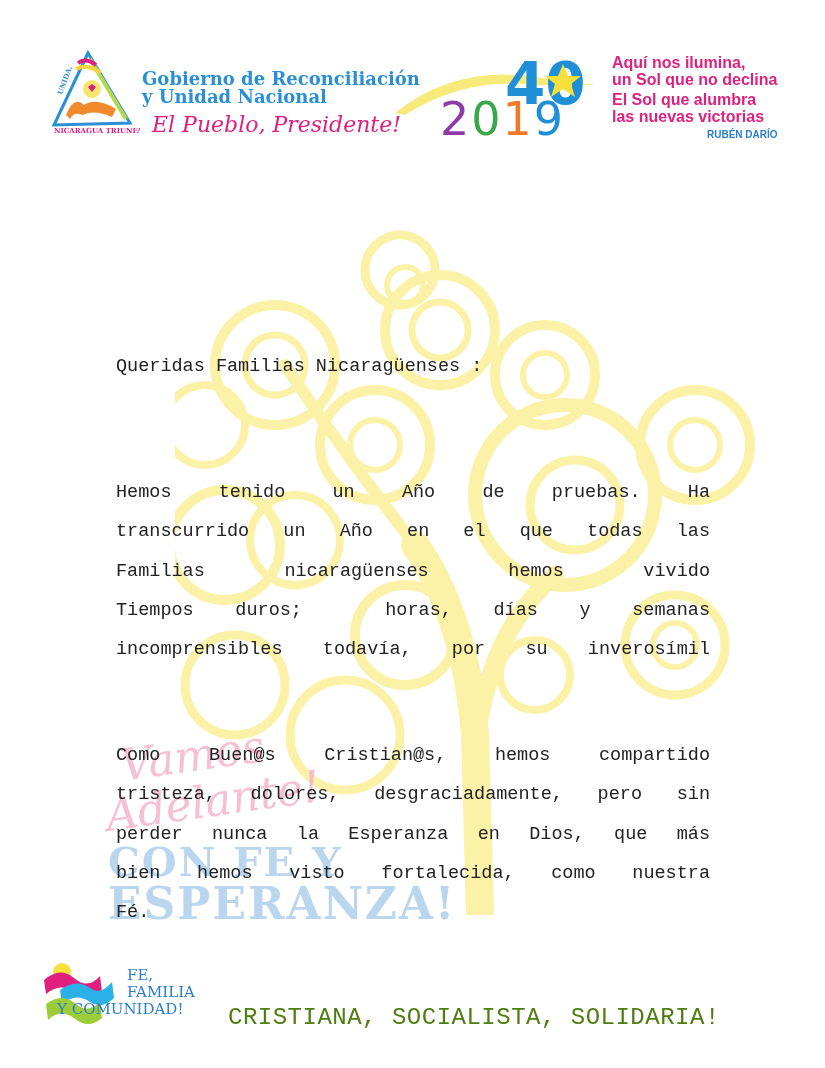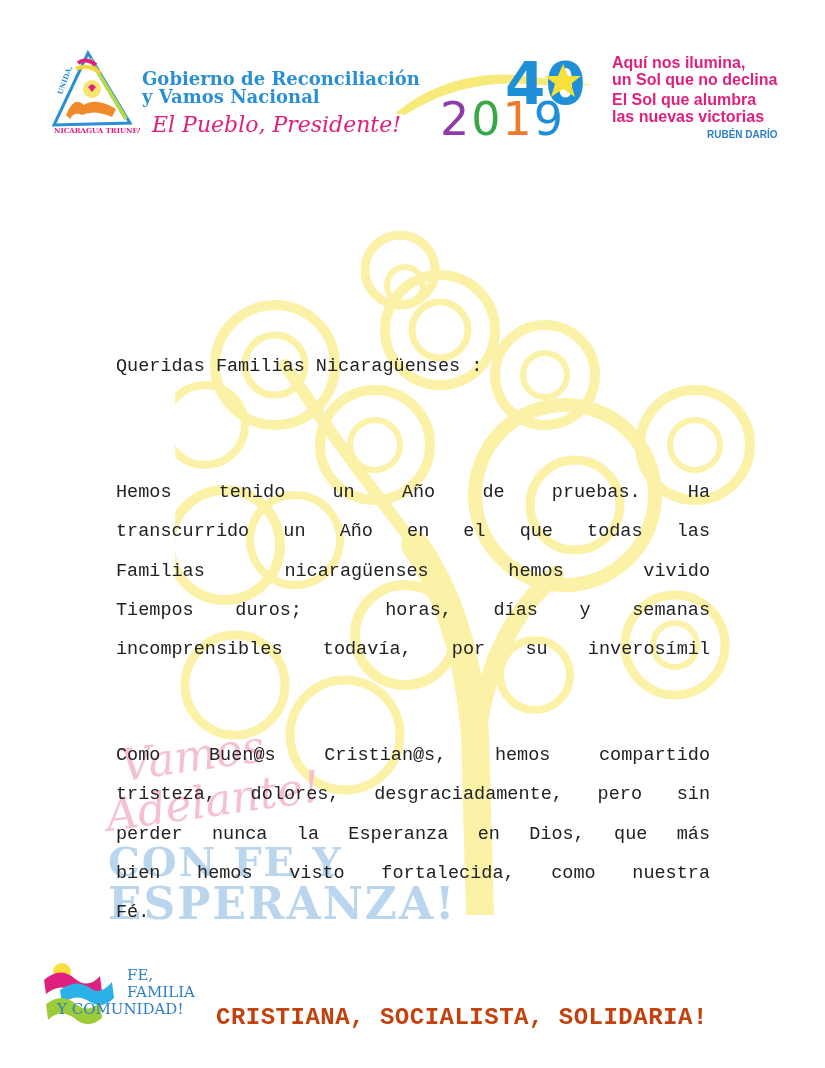--- a/index.html
+++ b/index.html
@@ -24,41 +24,41 @@
   
   .salutation{left:116px;top:356px;font-size:18.5px;color:#222;}
   .para{left:116px;width:594px;font-size:18.5px;color:#222;line-height:39.3px;text-align:justify;}
   .para span{display:block;}
   .para .last{text-align:left;}
   .p1{top:473px;}
   .p2{top:736px;}
   
   .ffc-logo{left:40px;top:960px;width:80px;height:75px;}
   .ffc-text{left:107px;top:967px;color:#2b7fc8;font-family:"DejaVu Serif",serif;font-size:15px;line-height:17px;text-align:right;}
-  .motto{left:216px;top:1004px;color:#c2410c;font-family:"Liberation Mono",monospace;font-weight:bold;font-size:24px;letter-spacing:0.5px;}
+  .motto{left:228px;top:1004px;color:#4d7c0f;font-family:"Liberation Mono",monospace;font-weight:normal;font-size:24px;letter-spacing:0.5px;}
 </style>
 </head>
 <body>
 
 <div class="abs logo-tri">
   <svg width="100" height="95" viewBox="0 0 100 95">
     <path d="M48 8 L90 78 L14 80 Z" fill="none" stroke="#2b8fd6" stroke-width="3"></path>
     <path d="M50 14 L86 74" stroke="#b6d84a" stroke-width="4" fill="none"></path>
     <path d="M38 18 Q46 12 56 20" stroke="#e0207f" stroke-width="4" fill="none"></path>
     <path d="M36 24 Q48 18 60 28" stroke="#f7d43a" stroke-width="4" fill="none"></path>
     <circle cx="52" cy="44" r="9" fill="#f7e66b"></circle>
     <path d="M48 42 l4 -3 l4 3 l-4 5 z" fill="#e0207f"></path>
     <path d="M26 70 Q34 50 44 60 Q56 52 76 64 L72 72 Q54 64 42 70 Q34 66 30 74 Z" fill="#f08a2a"></path>
     <text x="14" y="88" font-size="7" fill="#e0207f" font-family="DejaVu Serif, serif" font-weight="bold">NICARAGUA TRIUNFA!</text>
     <text x="22" y="50" font-size="7" fill="#2b8fd6" font-family="DejaVu Serif, serif" font-weight="bold" transform="rotate(-70 22 50)">UNIDA,</text>
   </svg>
 </div>
 <div class="abs gov-title">
   <div>Gobierno de Reconciliación</div>
-  <div>y Vamos Nacional</div>
+  <div>y Unidad Nacional</div>
 </div>
 <div class="abs pueblo">El Pueblo, Presidente!</div>
 
 <svg class="abs swoosh" viewBox="0 0 200 60">
   <path d="M0 58 Q60 10 140 22 L200 30 L140 30 Q70 22 10 60 Z" fill="#f7ea7a"></path>
 </svg>
 <div class="abs yr40">
   <svg width="90" height="60" viewBox="0 0 90 60">
     <text x="0" y="54" font-size="58" font-weight="bold" font-family="DejaVu Sans, sans-serif" fill="#1f8fd8">40</text>
     <polygon points="58,14 63,26 76,26 66,34 70,47 58,39 46,47 50,34 40,26 53,26" fill="#f7e03a"></polygon>

